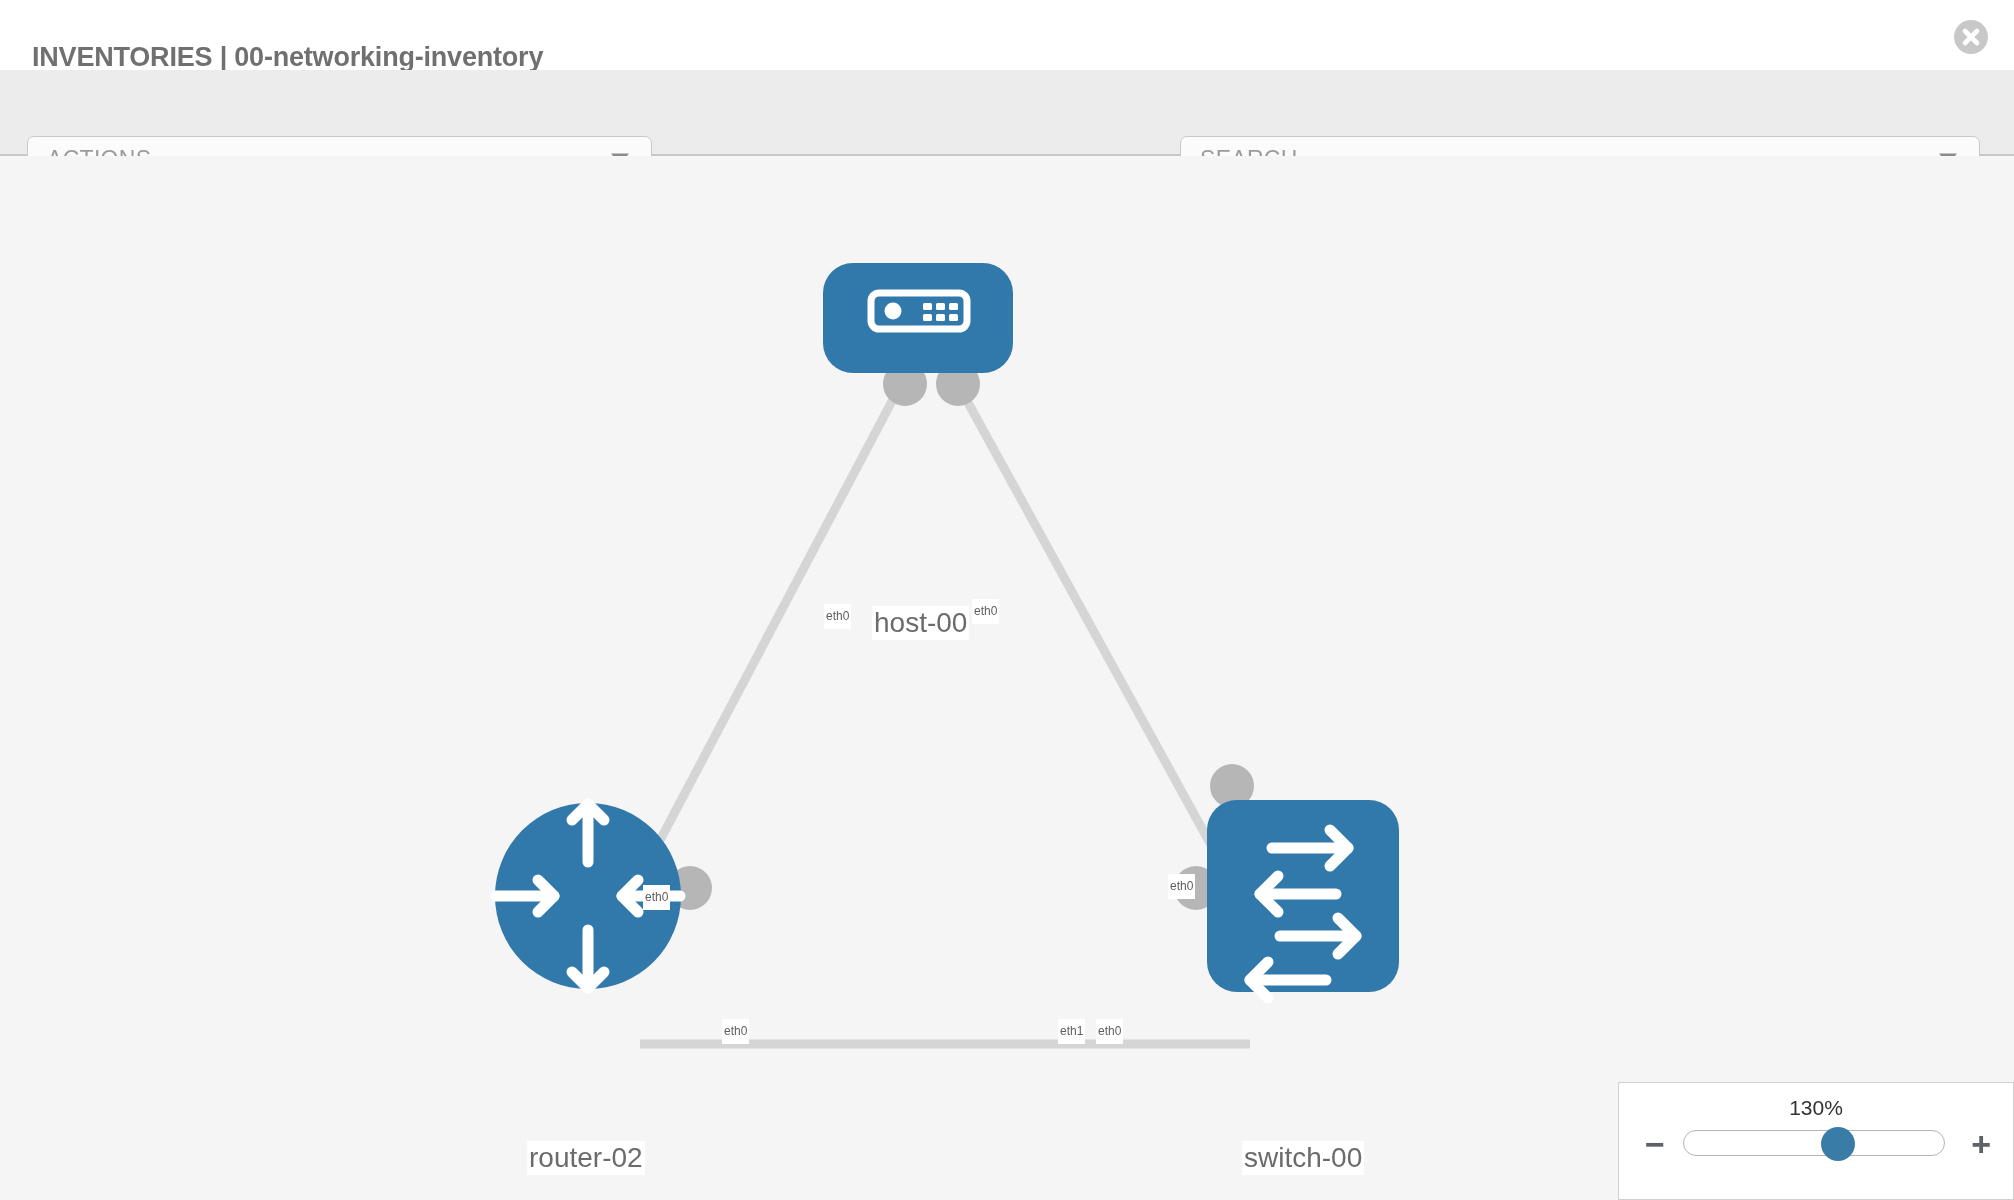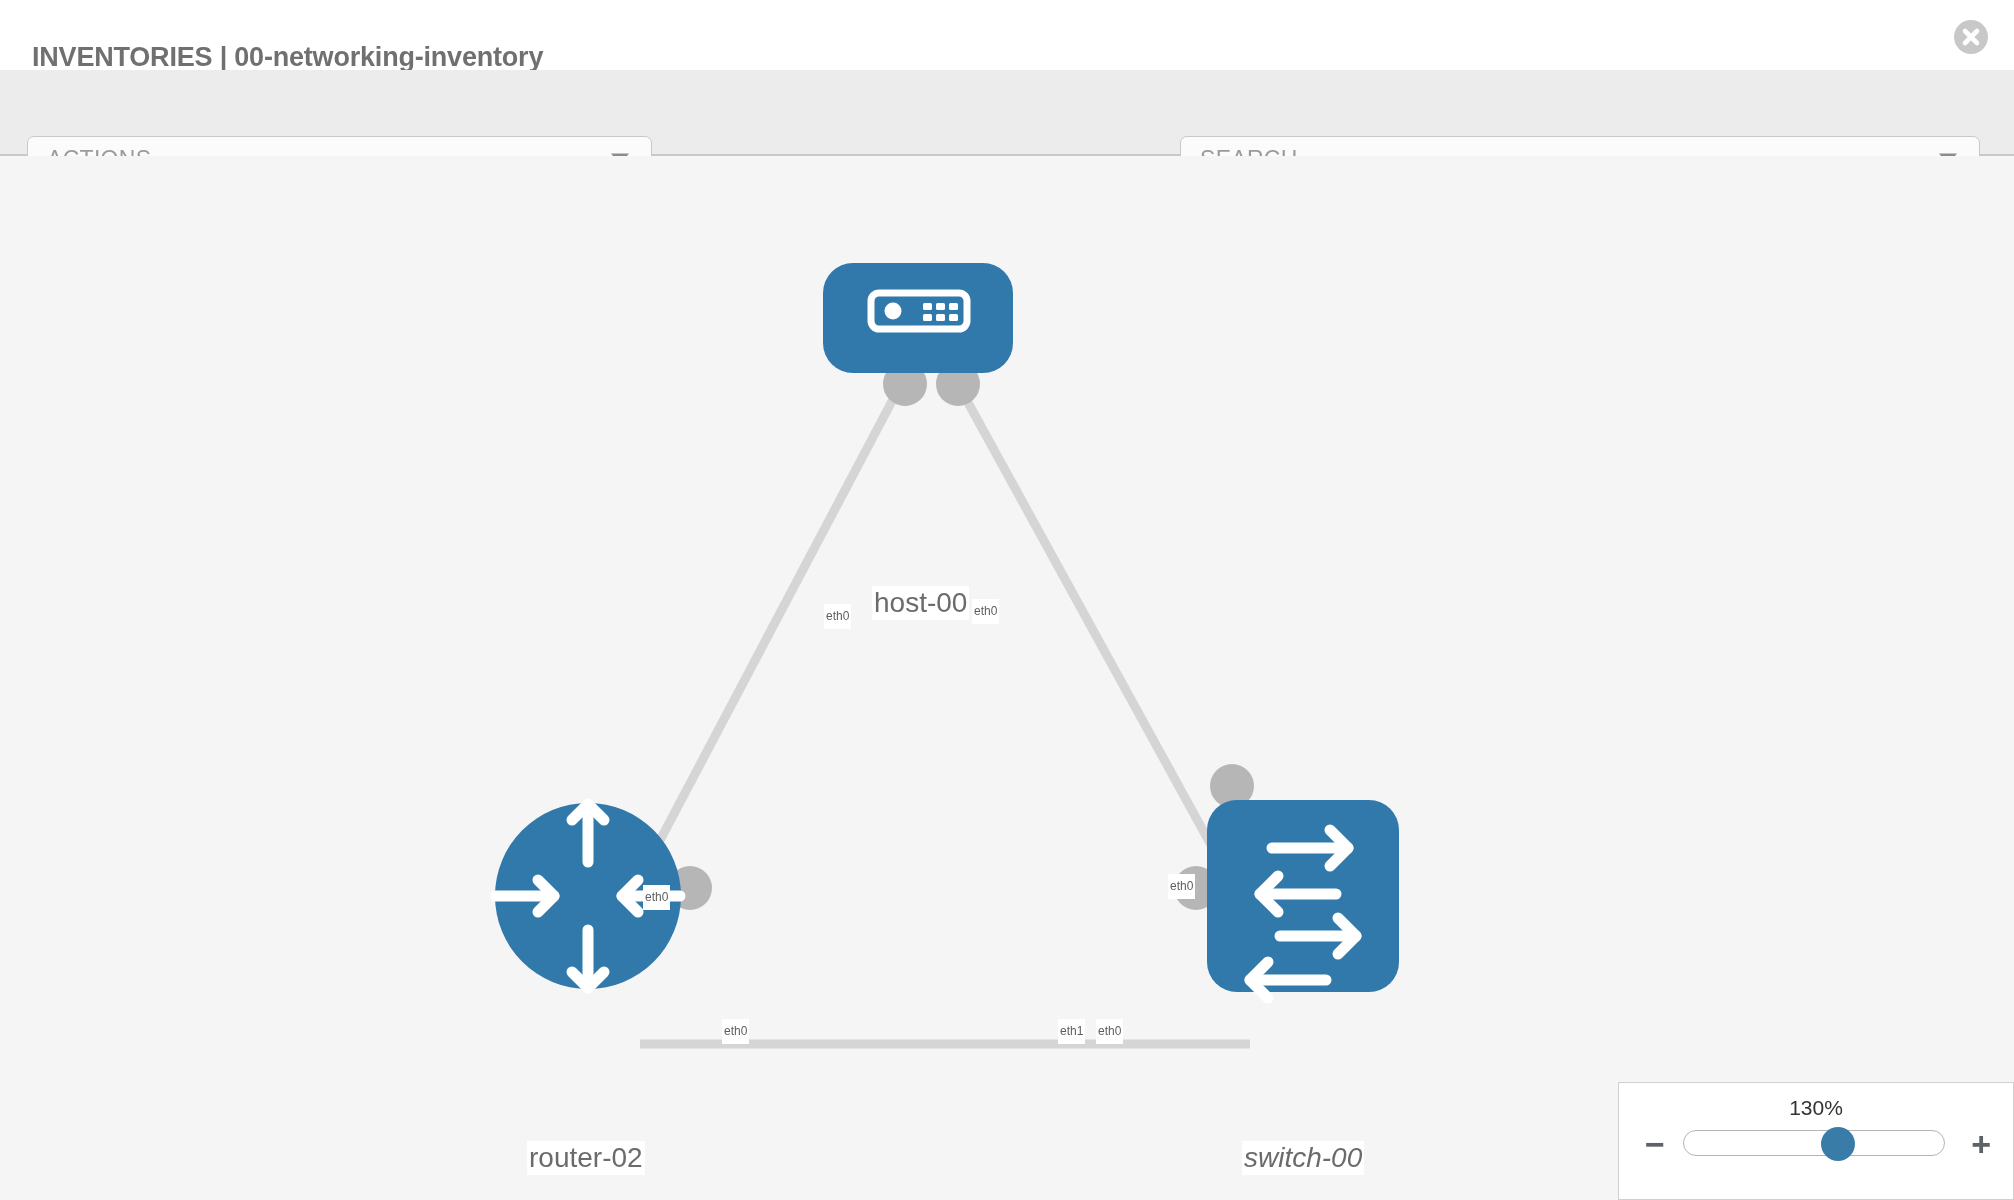--- a/index.html
+++ b/index.html
@@ -297,23 +297,23 @@
   </svg>
 
   <div class="iface-label" style="left:824px; top:448px;">eth0</div>
   <div class="iface-label" style="left:972px; top:443px;">eth0</div>
   <div class="iface-label" style="left:643px; top:729px;">eth0</div>
   <div class="iface-label" style="left:1168px; top:718px;">eth0</div>
   <div class="iface-label" style="left:722px; top:863px;">eth0</div>
   <div class="iface-label" style="left:1096px; top:863px;">eth0</div>
   <div class="iface-label" style="left:1058px; top:863px;text-align:center;">eth1</div>
 
-  <div class="node-label" style="left:872px; top:430px;">host-00</div>
+  <div class="node-label" style="left:872px; top:450px;">host-00</div>
   <div class="node-label" style="left:527px; top:985px;">router-02</div>
-  <div class="node-label" style="left:1242px; top:985px;font-style:italic;">switch-00</div>
+  <div class="node-label" style="left:1242px; top:985px;">switch-00</div>
 
 </div>
 
 <div class="zoom-panel">
   <div class="zoom-level">130%</div>
   <div class="zoom-minus">−</div>
   <div class="zoom-track">
     <div class="zoom-thumb" id="zoom-thumb" style="left: 136.8px;"></div>
   </div>
   <div class="zoom-plus">+</div>

